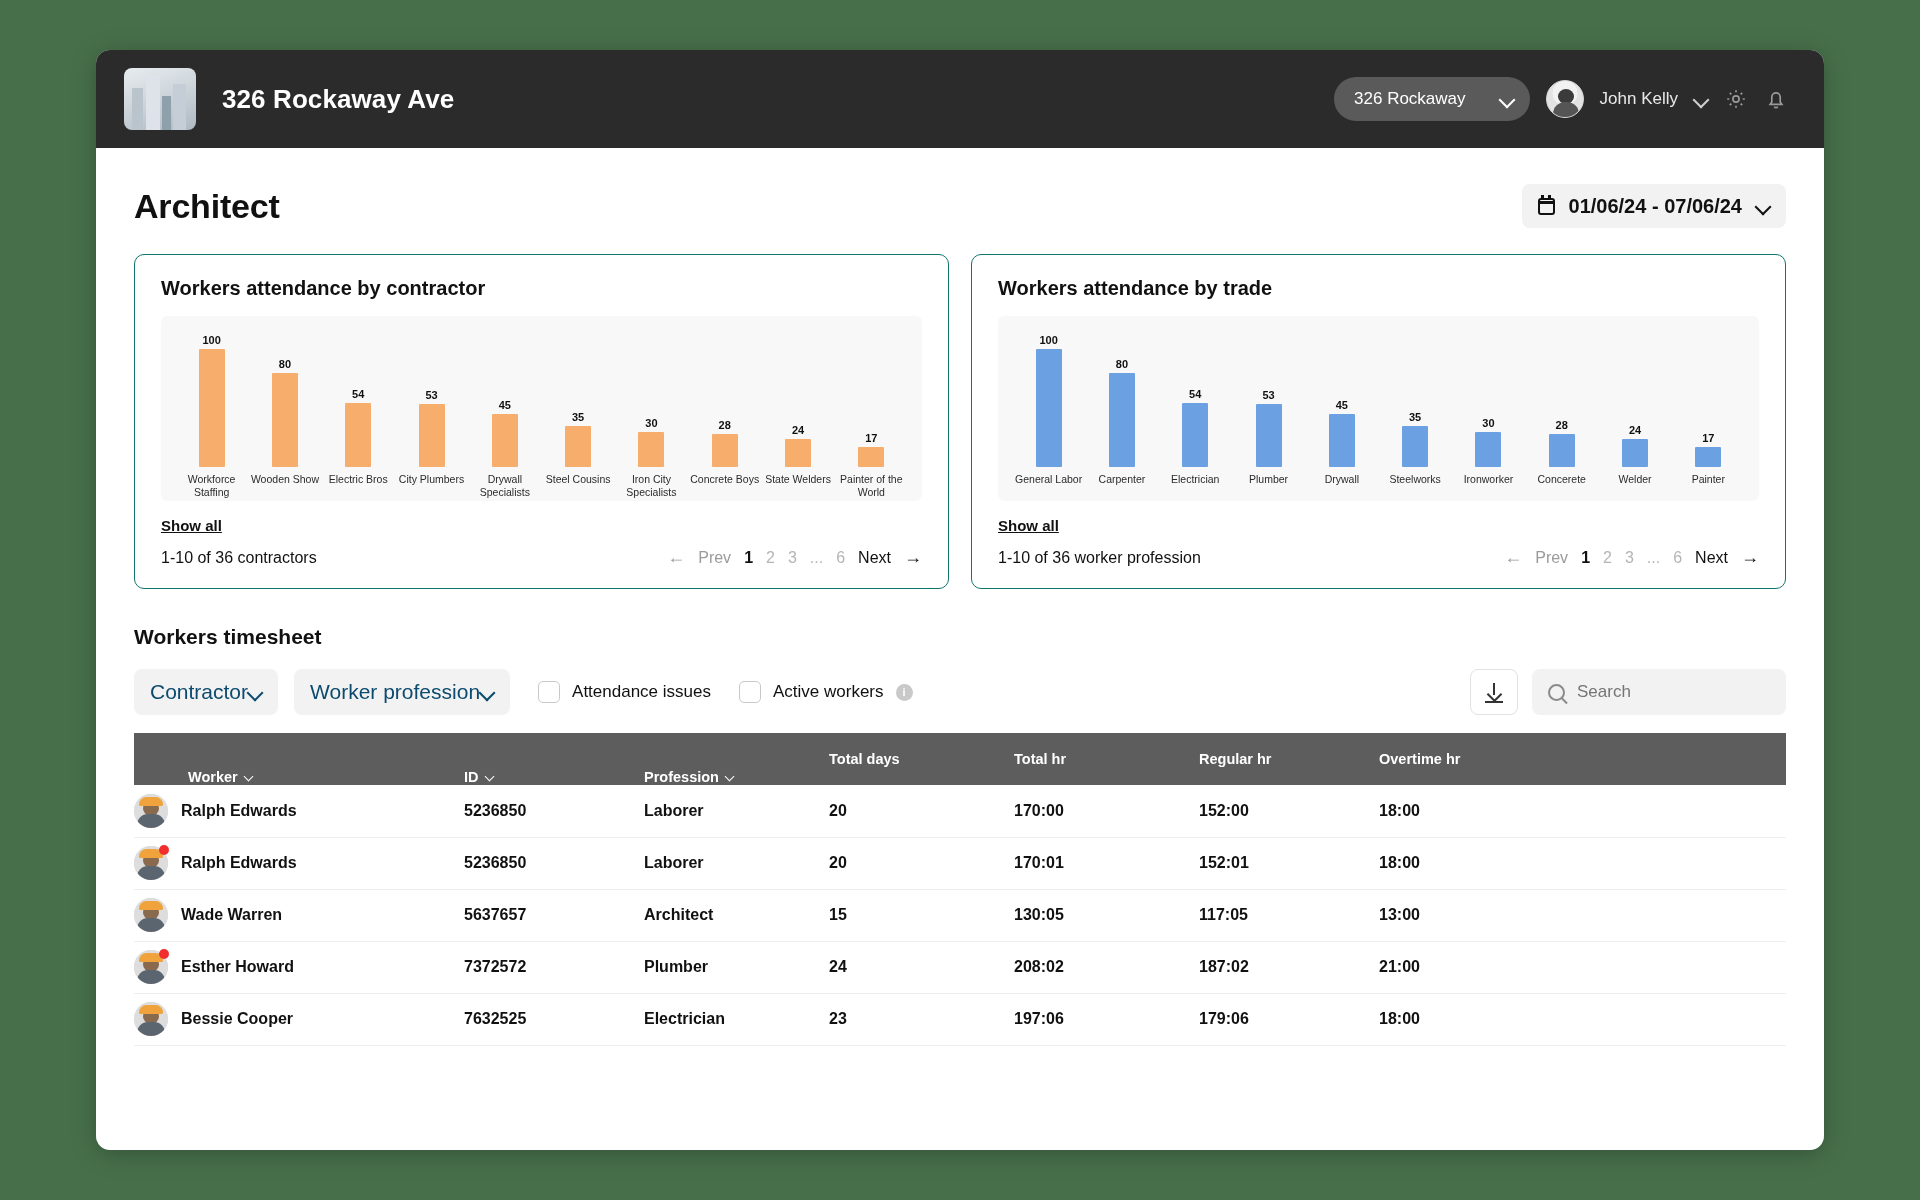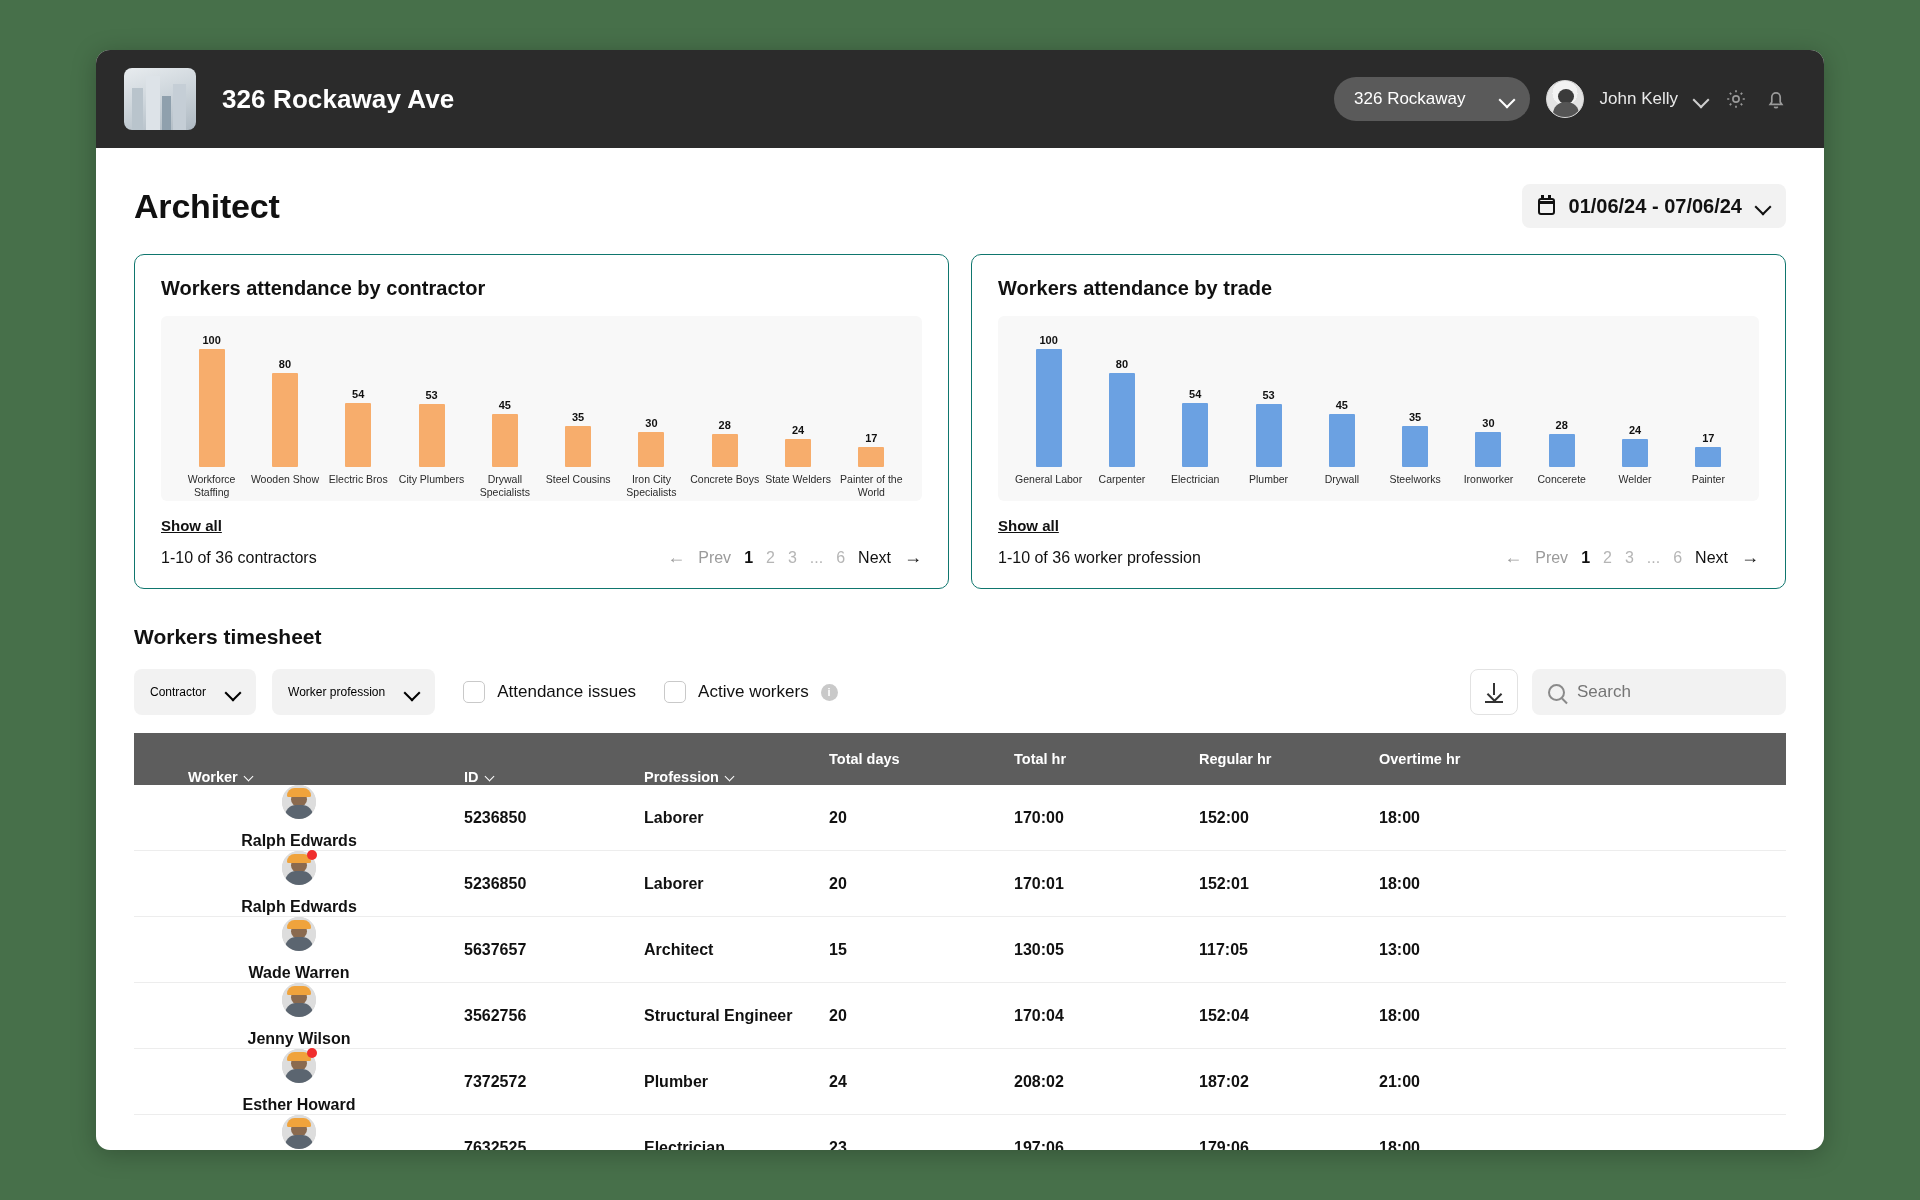--- a/index.html
+++ b/index.html
@@ -101,23 +101,23 @@
   .pager .nav { margin-left:auto; display:flex; align-items:center; gap: 13px; color:#9b9b9b; }
   .pager .num { color:#b5b5b5; }
   .pager .num.active { color:#111; font-weight:800; }
   .pager .next { color:#111; }
   .arrow { font-size: 18px; }
 
   
   .ts-title { font-size: 21px; font-weight: 800; color:#111; margin-top: 36px; }
   .filters { display:flex; align-items:center; gap: 16px; margin-top: 20px; }
   .select-pill {
-    display:flex; align-items:center; gap: 20px;
+    display:flex; align-items:center; 
     background:#f2f2f2; border-radius:8px; height:46px; padding:0 16px;
-    font-size:12px; color:#000000;
+    font-size:21px; color:#0c4a6e;
   }
   .checkwrap { display:flex; align-items:center; gap:12px; font-size:17px; color:#111; margin-left: 12px; }
   .checkbox { width:22px; height:22px; border:1.6px solid #c9c9c9; border-radius:5px; background:#fff; }
   .info-ico {
     width:17px; height:17px; border-radius:50%; background:#c9c9c9; color:#fff;
     font-size:11px; font-weight:700; display:flex; align-items:center; justify-content:center;
   }
   .filters-right { margin-left:auto; display:flex; align-items:center; gap: 14px; }
   .dl-btn { width:48px; height:46px; border:1px solid #e2e2e2; border-radius:8px; display:flex; align-items:center; justify-content:center; }
   .dl-ico { width:18px; height:18px; position:relative; }
@@ -135,21 +135,21 @@
   table { width:100%; border-collapse:collapse; margin-top: 18px; }
   thead th {
     background:#5d5d5d; color:#fff; font-size:14.5px; font-weight:600;
     text-align:left; height:40px; padding: 0 0 0 0;
   }
   thead th:first-child { padding-left: 54px; border-radius: 0; }
   .th-in { display:flex; align-items:center; gap:7px;margin-top:36px; }
   .th-chev { width:9px;height:9px;position:relative; }
   .th-chev::before{content:"";position:absolute;left:0;top:0;width:6px;height:6px;border-right:1.6px solid #fff;border-bottom:1.6px solid #fff;transform:rotate(45deg);}
   tbody td { height: 52px; font-size: 16px; font-weight:700; color:#111; border-bottom:1px solid #ededed; }
-  .worker-cell { display:flex; align-items:center; gap: 13px; flex-direction: column; }
+  .worker-cell { display:flex; align-items:center; gap: 13px; }
   .av {
     width: 34px; height:34px; border-radius:50%; flex:none; position:relative; overflow:visible;
     background:#d8d8d8;
   }
   .av .face { position:absolute; inset:0; border-radius:50%; overflow:hidden; background:#ddd; }
   .av .face::before{content:"";position:absolute;left:9px;top:7px;width:16px;height:15px;border-radius:50%;background:#8a6a4f;}
   .av .face::after{content:"";position:absolute;left:3px;bottom:0;width:28px;height:14px;border-radius:11px 11px 0 0;background:#5b6570;}
   .av .hat{position:absolute;left:5px;top:3px;width:24px;height:9px;border-radius:10px 10px 2px 2px;background:#f0a33c;z-index:2;}
   .av .dot{position:absolute;right:-1px;top:-1px;width:10px;height:10px;border-radius:50%;background:#f02e2e;z-index:3;}
 </style>
@@ -460,37 +460,20 @@
             <td>130:05</td>
             <td>117:05</td>
             <td>13:00</td>
           </tr>
           <tr>
             <td>
               <span class="worker-cell">
                 <span class="av">
                   <span class="face"></span>
                   <span class="hat"></span>
-                </span>
-                <span>Jenny Wilson</span>
-              </span>
-            </td>
-            <td>3562756</td>
-            <td>Structural Engineer</td>
-            <td>20</td>
-            <td>170:04</td>
-            <td>152:04</td>
-            <td>18:00</td>
-          </tr>
-          <tr>
-            <td>
-              <span class="worker-cell">
-                <span class="av">
-                  <span class="face"></span>
-                  <span class="hat"></span>
                   <span class="dot"></span>
                 </span>
                 <span>Esther Howard</span>
               </span>
             </td>
             <td>7372572</td>
             <td>Plumber</td>
             <td>24</td>
             <td>208:02</td>
             <td>187:02</td>

